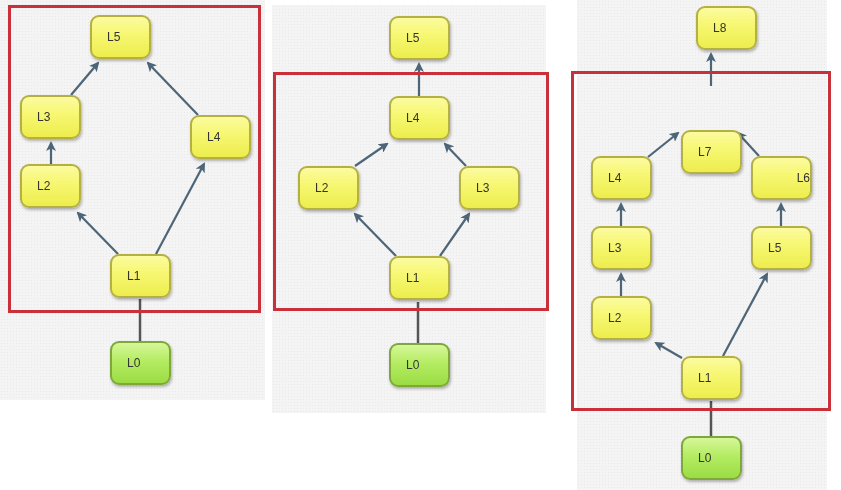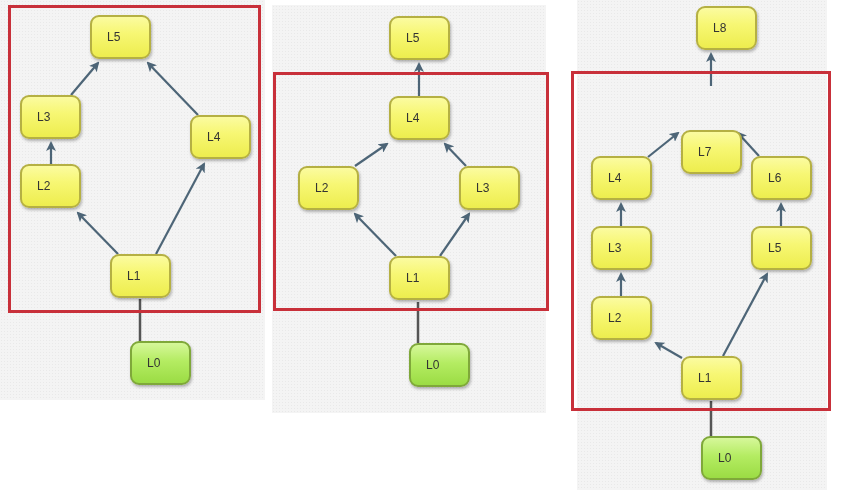--- a/index.html
+++ b/index.html
@@ -8,21 +8,21 @@
   .panel-bg { position: absolute;
     background-color: #f4f4f4;
     background-image: radial-gradient(#e9e9e9 0.6px, transparent 0.8px);
     background-size: 3px 3px; }
   .node { position: absolute; box-sizing: border-box; width: 61px; height: 44px;
     border-radius: 9px; border: 2px solid #b5b043;
     background: linear-gradient(#fbfba0 0%, #f7f774 40%, #eded4e 100%);
     box-shadow: 1px 2px 3px rgba(0,0,0,0.28);
     font-size: 12px; color: #333; padding-left: 15px; line-height: 40px; }
   .node.root { border-color: #7fa83a;
-    background: linear-gradient(#d6f79a 0%, #b4ec62 45%, #9bdc44 100%); margin-left: 20px; }
+    background: linear-gradient(#d6f79a 0%, #b4ec62 45%, #9bdc44 100%); }
   .node span { display: inline-block; }
   .box { position: absolute; box-sizing: border-box; border: 3px solid #c8303a; }
   svg.edges { position: absolute; left: 0; top: 0; }
 </style>
 </head>
 <body>
 
 <div class="panel-bg" style="left:0;top:0;width:265px;height:400px;"></div>
 <div class="panel-bg" style="left:272px;top:5px;width:274px;height:408px;"></div>
 <div class="panel-bg" style="left:577px;top:0;width:250px;height:490px;"></div>
@@ -75,18 +75,18 @@
 <div class="node" style="left:389px;top:16px;"><span>L5</span></div>
 <div class="node" style="left:389px;top:96px;"><span>L4</span></div>
 <div class="node" style="left:298px;top:166px;"><span>L2</span></div>
 <div class="node" style="left:459px;top:166px;"><span>L3</span></div>
 <div class="node" style="left:389px;top:256px;"><span>L1</span></div>
 <div class="node root" style="left:389px;top:343px;"><span>L0</span></div>
 
 <div class="node" style="left:696px;top:6px;"><span>L8</span></div>
 <div class="node" style="left:681px;top:86px;margin-top:44px;"><span>L7</span></div>
 <div class="node" style="left:591px;top:156px;"><span>L4</span></div>
-<div class="node" style="left:751px;top:156px;"><span>L6</span></div>
+<div class="node" style="left:751px;top:156px;text-align:right;"><span>L6</span></div>
 <div class="node" style="left:591px;top:226px;"><span>L3</span></div>
 <div class="node" style="left:751px;top:226px;"><span>L5</span></div>
 <div class="node" style="left:591px;top:296px;"><span>L2</span></div>
 <div class="node" style="left:681px;top:356px;"><span>L1</span></div>
 <div class="node root" style="left:681px;top:436px;"><span>L0</span></div>
 
 </body></html>

